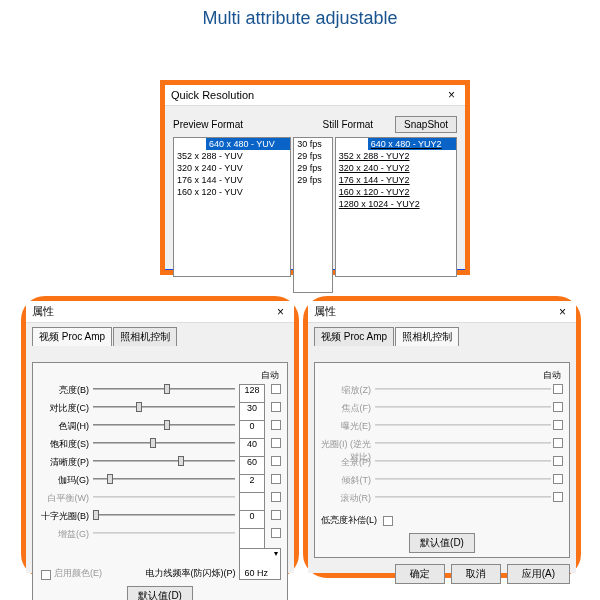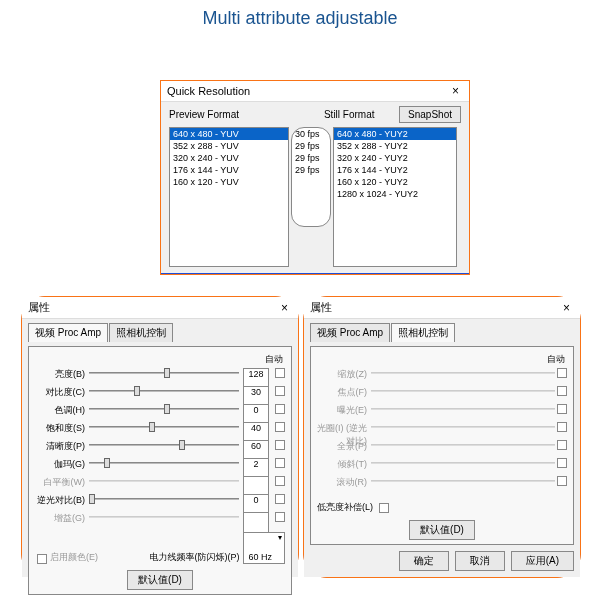--- a/index.html
+++ b/index.html
@@ -1,44 +1,44 @@
 <!DOCTYPE html>
 <html><head>
 <meta charset="utf-8">
 <style>
 * { box-sizing: border-box; margin: 0; padding: 0; }
 body { font-family: "Segoe UI", Tahoma, sans-serif; font-size: 10px; background: #fff; width: 600px; height: 600px; position: relative; }
 .title { font-size: 18px; color: #1a5490; text-align: center; padding: 8px 0 4px; font-weight: 400; }
 
-.window { position: absolute; border: 1px solid #f97316; background: #1d4ed8; }
+.window { position: absolute; border: 5px solid #f97316; background: #1d4ed8; }
 .titlebar { display: flex; justify-content: space-between; align-items: center; padding: 3px 6px; background: #fff; border-bottom: 1px solid #ddd; font-size: 11px; }
 .close-x { font-size: 12px; cursor: pointer; padding: 0 4px; }
 
 
 .win-qr { top: 80px; left: 160px; width: 310px; height: 195px; }
-.qr-body { padding: 4px 8px; background: #f0f0f0; height: calc(100% - 22px); }
+.qr-body { padding: 10px 8px; background: #f0f0f0; height: calc(100% - 22px); }
 .qr-row1 { display: flex; align-items: center; margin-bottom: 4px; }
 .qr-label { font-size: 10px; }
 .qr-label.preview { width: 165px; }
 .qr-label.still { width: 80px; }
 .snapshot-btn { border: 1px solid #888; background: #e8e8e8; padding: 2px 8px; font-size: 10px; }
 .qr-lists { display: flex; gap: 2px; }
 .listbox { border: 1px solid #888; background: #fff; font-size: 9px; overflow: hidden; }
 .lb-preview { width: 120px; height: 140px; }
-.lb-fps { width: 40px; height: 100px; border-radius: 13px; }
-.lb-still { width: 124px; height: 140px; }
+.lb-fps { width: 40px; height: 156px; }
+.lb-still { width: 124px; height: 140px; text-decoration: underline; }
 .lb-item { padding: 1px 3px; white-space: nowrap; }
-.lb-item.sel { background: #0a64c8; color: #fff; }
+.lb-item.sel { background: #0a64c8; color: #fff; margin-left: 32px; }
 
 
 .win-prop { width: 278px; height: 282px; border-radius: 24px; }
 .win-prop.left { top: 296px; left: 21px; }
 .win-prop.right { top: 296px; left: 303px; }
 .prop-body { padding: 4px 6px 6px; background: #f0f0f0; height: calc(100% - 22px); display: flex; flex-direction: column; }
-.tabs { display: flex; margin-bottom: 4px; }
+.tabs { display: flex; margin-bottom: 16px; }
 .tab { border: 1px solid #888; border-bottom: none; padding: 2px 6px; font-size: 10px; background: #e8e8e8; margin-right: 1px; }
 .tab.active { background: #f8f8f8; position: relative; z-index: 2; }
 .tab-panel { border: 1px solid #888; background: #f8f8f8; padding: 6px 6px 4px; flex: 1; display: flex; flex-direction: column; }
 .auto-hdr { text-align: right; font-size: 9px; padding-right: 2px; margin-bottom: 2px; }
 .slider-row { display: flex; align-items: flex-start; margin-bottom: 3px; height: 15px; }
 .slider-label { width: 54px; text-align: right; font-size: 9px; padding-right: 4px; }
 .slider-track { flex: 1; height: 10px; position: relative; }
 .track-line { position: absolute; top: 4px; left: 0; right: 0; height: 2px; background: #bbb; border-top: 1px solid #888; }
 .thumb { position: absolute; top: 0; width: 6px; height: 10px; background: #ddd; border: 1px solid #666; }
 .val-box { width: 26px; margin: 0 4px; border: 1px solid #888; background: #fff; font-size: 9px; text-align: center; height: 25px; line-height: 11px; }
@@ -168,21 +168,21 @@
           </div>
           <div class="slider-row disabled">
             <div class="slider-label">白平衡(W)</div>
             <div class="slider-track">
               <div class="track-line"></div>
             </div>
             <div class="val-box"></div>
             <div class="chk"></div>
           </div>
           <div class="slider-row">
-            <div class="slider-label">逆光对比(B)</div>
+            <div class="slider-label">十字光圈(B)</div>
             <div class="slider-track">
               <div class="track-line"></div>
               <div class="thumb" style="left: 0%;"></div>
             </div>
             <div class="val-box">0</div>
             <div class="chk"></div>
           </div>
           <div class="slider-row disabled">
             <div class="slider-label">增益(G)</div>
             <div class="slider-track">

